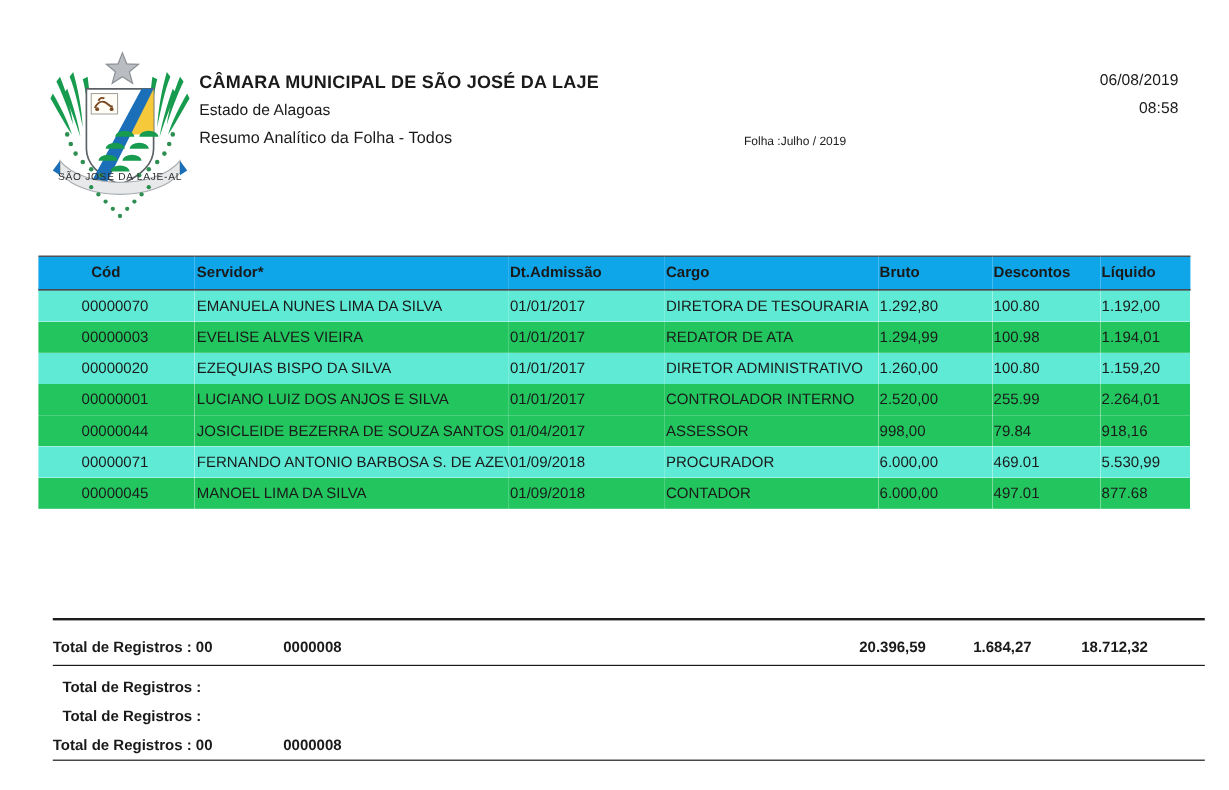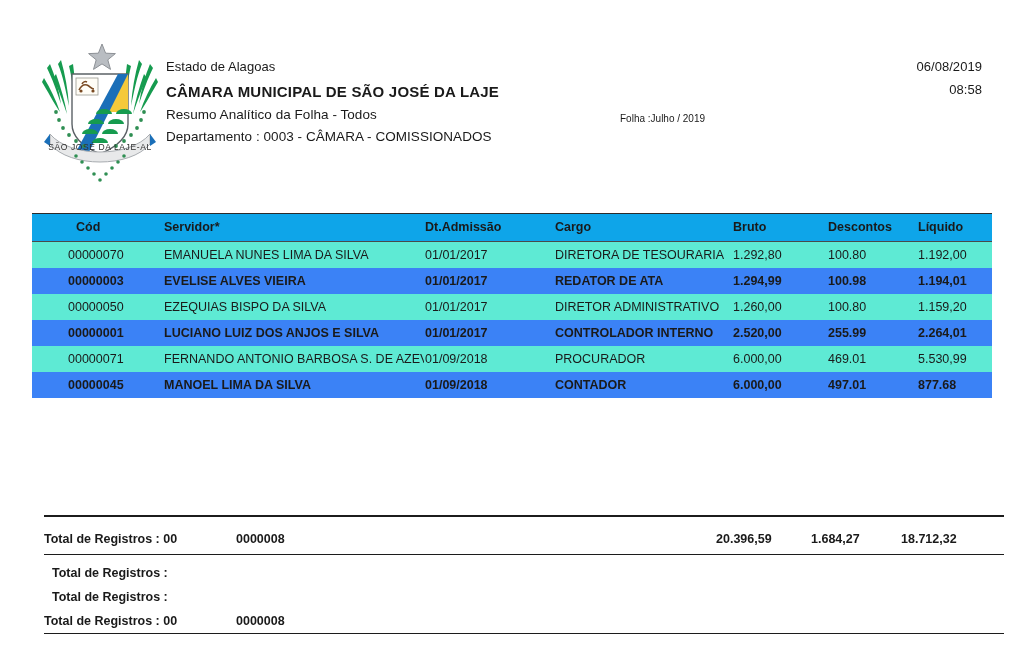--- a/index.html
+++ b/index.html
@@ -88,21 +88,21 @@
   }
   table.grid tbody td {
     font-size: 12.5px;
     padding: 6px 0 6px 0;
     height: 25px;
     white-space: nowrap;
     overflow: hidden;
     vertical-align: middle;
   }
   tbody tr.odd td { background: #5eead4; }
-  tbody tr.even td { background: #3b82f6; font-weight: bold; }
+  tbody tr.even td { background: #22c55e; }
 
   
   .c-cod    { width: 130px; padding-left: 36px !important; }
   .c-serv   { width: 262px; padding-left: 2px !important; }
   .c-dt     { width: 130px; padding-left: 1px !important; }
   .c-cargo  { width: 178px; padding-left: 1px !important; }
   .c-bruto  { width: 95px;  padding-left: 1px !important; }
   .c-desc   { width: 90px;  padding-left: 1px !important; }
   .c-liq    { width: 75px;  padding-left: 1px !important; }
 
@@ -215,24 +215,23 @@
         <circle cx="64" cy="142" r="1.8"></circle>
         <circle cx="88" cy="118" r="1.8"></circle>
           <circle cx="82" cy="124" r="1.8"></circle>
         <circle cx="76" cy="130" r="1.8"></circle>
           <circle cx="70" cy="136" r="1.8"></circle>
       </g>
     </svg>
   </div>
 
   <div class="header-text">
+    <div class="hdr-line entity">CÂMARA MUNICIPAL DE SÃO JOSÉ DA LAJE</div>
     <div class="hdr-line state">Estado de Alagoas</div>
-    <div class="hdr-line entity">CÂMARA MUNICIPAL DE SÃO JOSÉ DA LAJE</div>
     <div class="hdr-line">Resumo Analítico da Folha  - Todos</div>
-    <div class="hdr-line">Departamento : 0003 - CÂMARA - COMISSIONADOS</div>
   </div>
 
   <div class="header-right">
     <div class="hdr-line">06/08/2019</div>
     <div class="hdr-line">08:58</div>
   </div>
 
   <div class="header-folha">Folha :Julho / 2019</div>
 </div>
 
@@ -262,37 +261,46 @@
         <tr class="even">
           <td class="c-cod">00000003</td>
           <td class="c-serv">EVELISE ALVES VIEIRA</td>
           <td class="c-dt">01/01/2017</td>
           <td class="c-cargo">REDATOR DE ATA</td>
           <td class="c-bruto">1.294,99</td>
           <td class="c-desc">100.98</td>
           <td class="c-liq">1.194,01</td>
         </tr>
         <tr class="odd">
-          <td class="c-cod">00000050</td>
+          <td class="c-cod">00000020</td>
           <td class="c-serv">EZEQUIAS BISPO DA SILVA</td>
           <td class="c-dt">01/01/2017</td>
           <td class="c-cargo">DIRETOR ADMINISTRATIVO</td>
           <td class="c-bruto">1.260,00</td>
           <td class="c-desc">100.80</td>
           <td class="c-liq">1.159,20</td>
         </tr>
         <tr class="even">
           <td class="c-cod">00000001</td>
           <td class="c-serv">LUCIANO LUIZ DOS ANJOS E SILVA</td>
           <td class="c-dt">01/01/2017</td>
           <td class="c-cargo">CONTROLADOR INTERNO</td>
           <td class="c-bruto">2.520,00</td>
           <td class="c-desc">255.99</td>
           <td class="c-liq">2.264,01</td>
         </tr>
+        <tr class="even">
+          <td class="c-cod">00000044</td>
+          <td class="c-serv">JOSICLEIDE BEZERRA DE SOUZA SANTOS</td>
+          <td class="c-dt">01/04/2017</td>
+          <td class="c-cargo">ASSESSOR</td>
+          <td class="c-bruto">998,00</td>
+          <td class="c-desc">79.84</td>
+          <td class="c-liq">918,16</td>
+        </tr>
         <tr class="odd">
           <td class="c-cod">00000071</td>
           <td class="c-serv">FERNANDO ANTONIO BARBOSA S. DE AZEVEI</td>
           <td class="c-dt">01/09/2018</td>
           <td class="c-cargo">PROCURADOR</td>
           <td class="c-bruto">6.000,00</td>
           <td class="c-desc">469.01</td>
           <td class="c-liq">5.530,99</td>
         </tr>
         <tr class="even">

